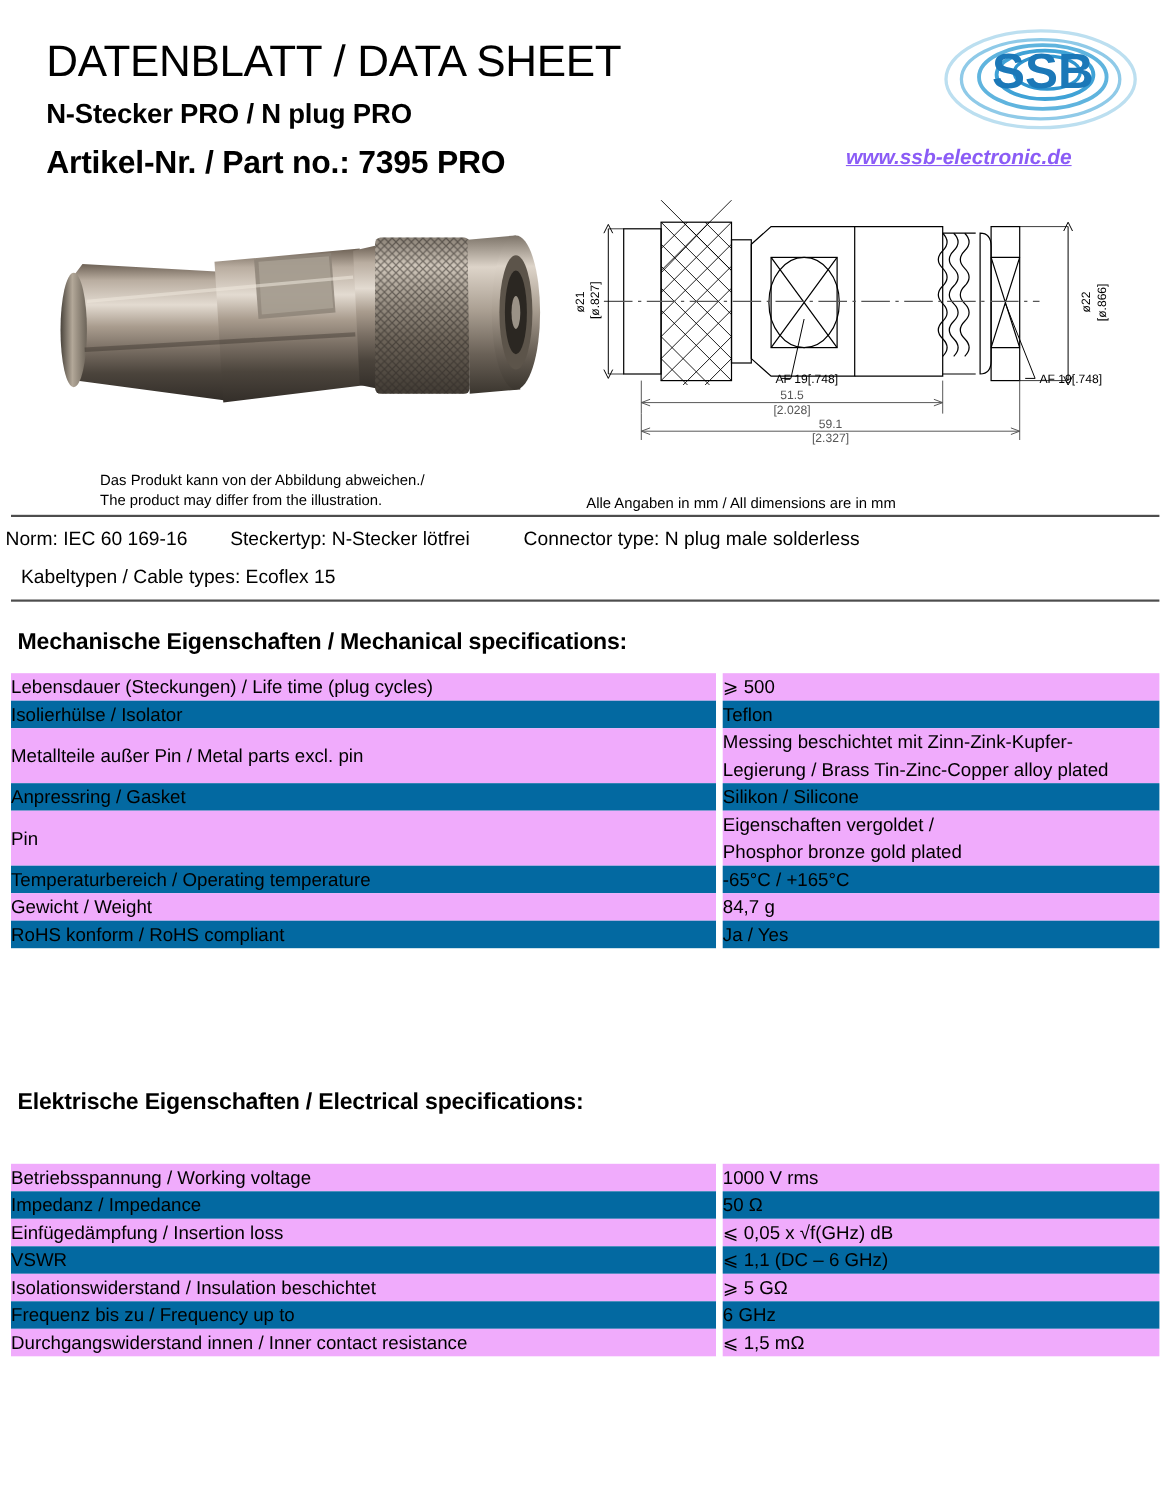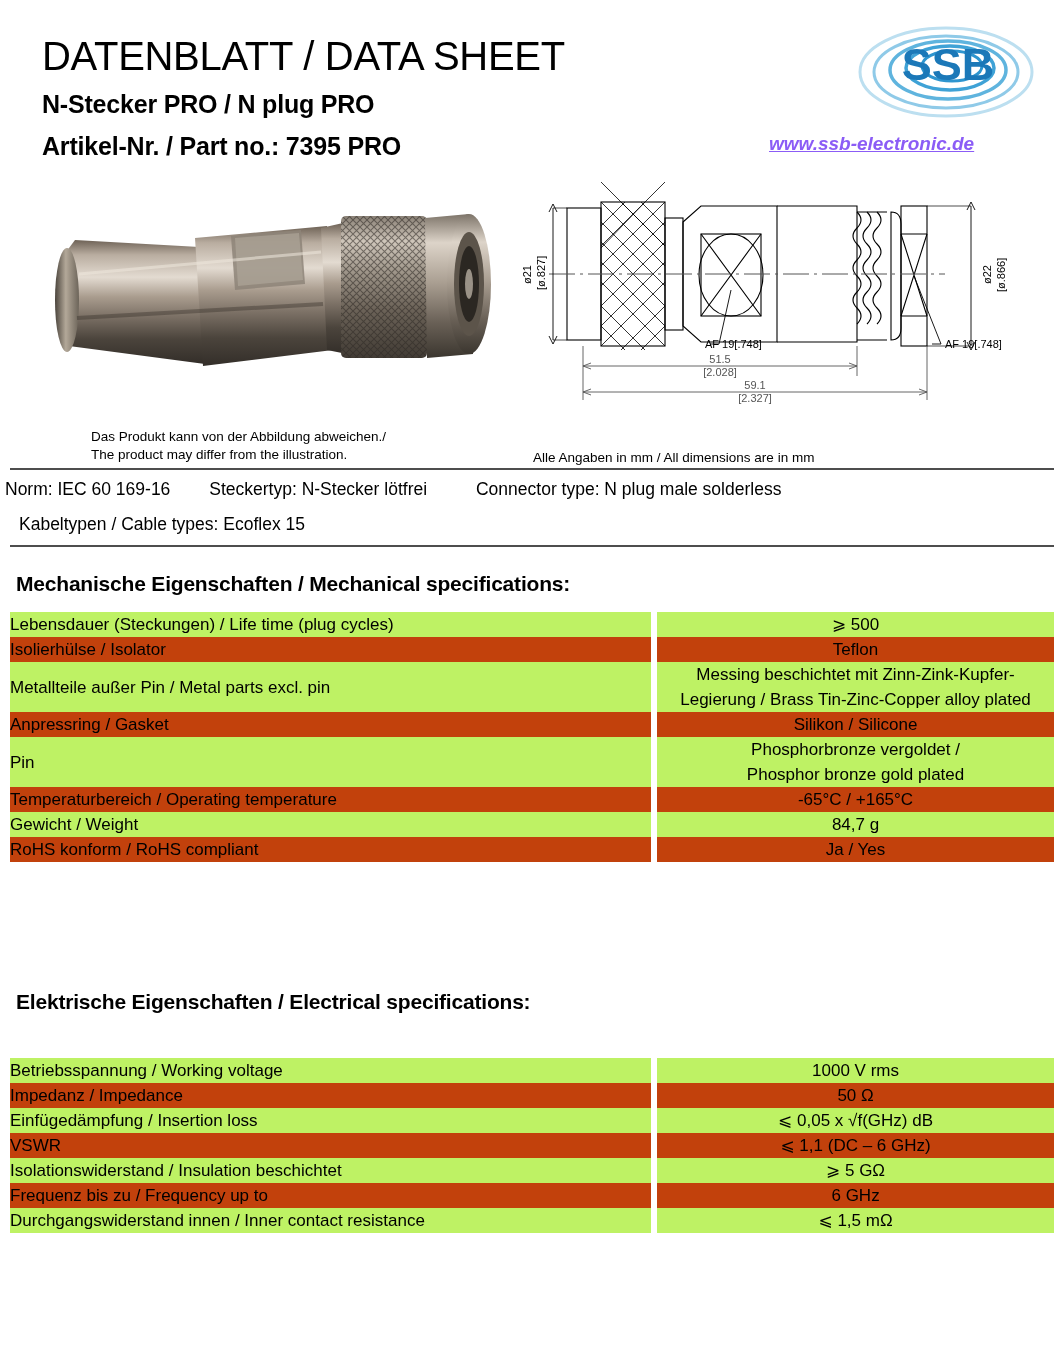--- a/index.html
+++ b/index.html
@@ -35,21 +35,21 @@
     position: absolute;
     left: 42px; top: 90px;
     font-size: 25px;
     font-weight: bold;
     letter-spacing: -0.2px;
     white-space: nowrap;
   }
   .title-sub2 {
     position: absolute;
     left: 42px; top: 132px;
-    font-size: 25px;
+    font-size: 29px;
     font-weight: bold;
     letter-spacing: -0.2px;
     white-space: nowrap;
   }
 
   
   .logo-wrap {
     position: absolute;
     left: 856px; top: 22px;
     width: 180px; height: 100px;
@@ -145,37 +145,36 @@
   }
   .tbl-mech { top: 612px; }
   .tbl-elec { top: 1058px; }
 
   .spec-table td {
     font-size: 17px;
     line-height: 25px;
     vertical-align: middle;
     padding: 0;
   }
-  .spec-table tr.odd  td { background: #bef264; }
-  .spec-table tr.even td { background: #c2410c; }
+  .spec-table tr.odd  td { background: #f0abfc; }
+  .spec-table tr.even td { background: #0369a1; }
 
   .cell-label {
     width: 594px;
     padding: 7px 0 7px 11px;
     text-align: left;
   }
   .cell-gap {
     width: 6px;
     background: #ffffff !important;
     padding: 0;
   }
   .cell-value {
     width: 368px;
     padding: 7px 0 7px 0;
-    text-align: center;
   }
   .twoline { line-height: 26px; }
 </style>
 </head>
 <body>
 
 <div class="header">
   <div class="title-main">DATENBLATT / DATA SHEET</div>
   <div class="title-sub1">N-Stecker PRO / N plug PRO</div>
   <div class="title-sub2">Artikel-Nr. / Part no.: 7395 PRO</div>
@@ -386,21 +385,21 @@
       </tr>
       <tr class="even">
         <td class="cell-label">Anpressring / Gasket</td>
         <td class="cell-gap"></td>
         <td class="cell-value">Silikon / Silicone</td>
       </tr>
       <tr class="odd">
         <td class="cell-label">Pin</td>
         <td class="cell-gap"></td>
         <td class="cell-value twoline">
-          <div>Phosphorbronze vergoldet /</div>
+          <div>Eigenschaften vergoldet /</div>
           <div>Phosphor bronze gold plated</div>
         </td>
       </tr>
       <tr class="even">
         <td class="cell-label">Temperaturbereich / Operating temperature</td>
         <td class="cell-gap"></td>
         <td class="cell-value">-65°C / +165°C</td>
       </tr>
       <tr class="odd">
         <td class="cell-label">Gewicht / Weight</td>

